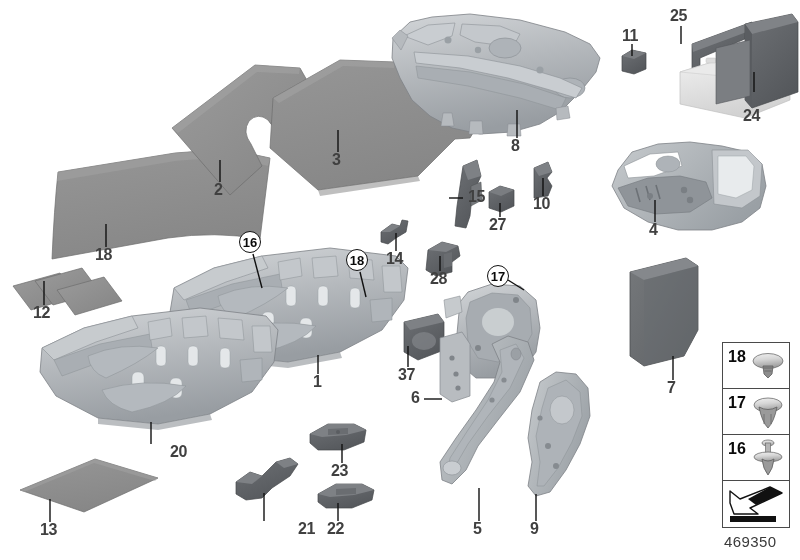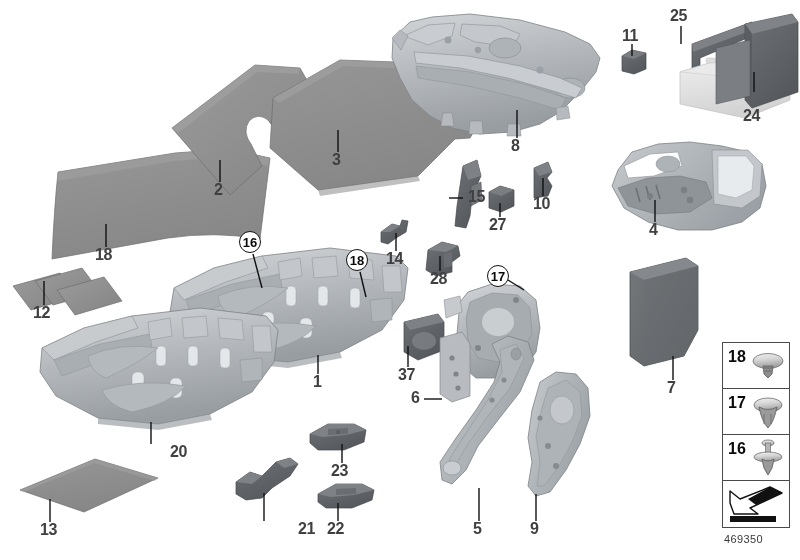--- a/index.html
+++ b/index.html
@@ -9,21 +9,21 @@
   .callout{position:absolute;font-weight:bold;font-size:16px;color:#404040;
            line-height:1;letter-spacing:-0.5px;}
   .circled{position:absolute;width:22px;height:22px;border:1.6px solid #111;
            border-radius:50%;background:#fff;font-weight:bold;font-size:13px;
            color:#0a0a0a;display:flex;align-items:center;justify-content:center;
            box-sizing:border-box;}
   .legendbox{position:absolute;border:1.3px solid #4a4a4a;box-sizing:border-box;background:#fff;}
   .legendcell{position:absolute;box-sizing:border-box;border-bottom:1.3px solid #4a4a4a;}
   .legendcell.last{border-bottom:none;}
   .legendnum{position:absolute;font-weight:bold;font-size:16px;color:#0a0a0a;}
-  .diagid{position:absolute;font-size:11px;color:#3a3a3a;letter-spacing:0.4px;}
+  .diagid{position:absolute;font-size:15px;color:#3a3a3a;letter-spacing:0.4px;}
   svg{display:block;}
 </style>
 </head>
 <body>
 
 <div id="diagram">
 
 <svg width="800" height="560" viewBox="0 0 800 560">
   <defs>
     <linearGradient id="gMat" x1="0" y1="0" x2="0.4" y2="1">

